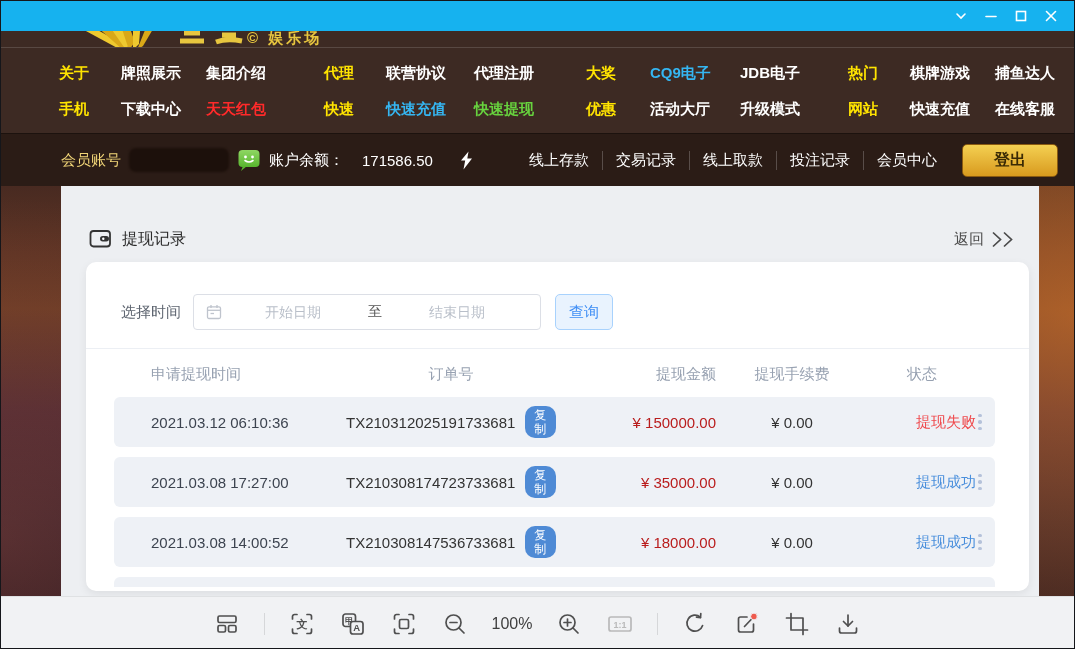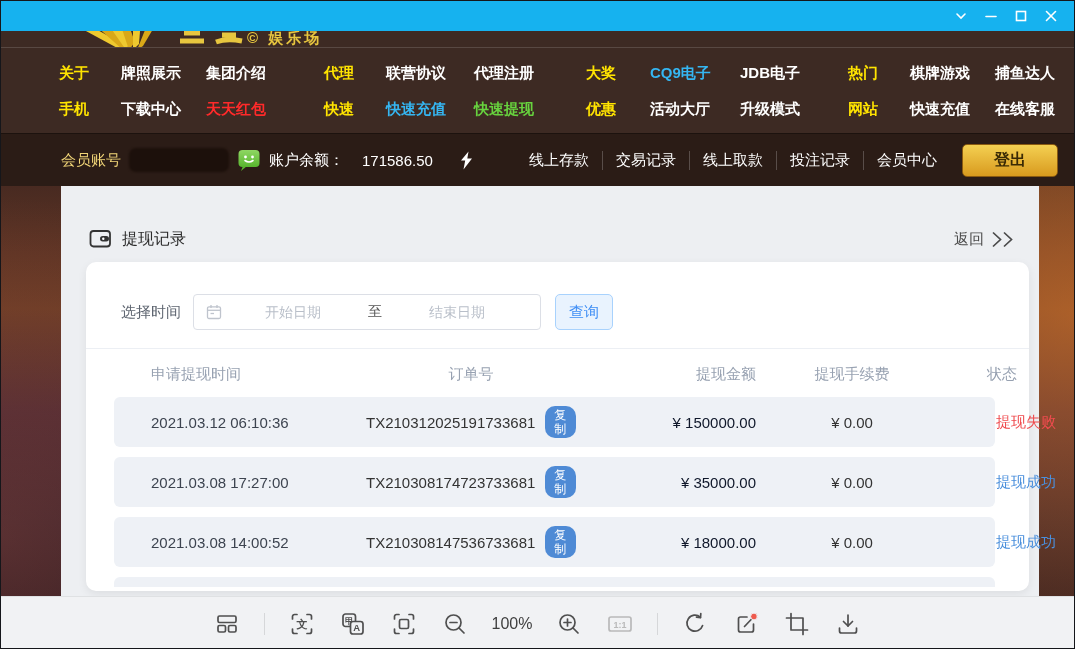--- a/index.html
+++ b/index.html
@@ -67,30 +67,30 @@
   .date-range input { border:none; outline:none; flex:1; text-align:center; font-size:14px;
                       color:#333; font-family:inherit; min-width:10px; background:transparent; }
   .date-range input::placeholder { color:#b9bfc9; }
   .range-sep { color:#555; font-size:14px; margin:0 4px; }
   .search-btn { margin-left:14px; width:58px; height:36px; background:#e9f3fe;
                 border:1px solid #a8d2fd; border-radius:5px; color:#3d8df5; font-size:15px;
                 cursor:pointer; font-family:Liberation Sans, sans-serif; }
   .section-divider { margin-top:18px; border-top:1px solid #eceff4; }
 
   .trow { display:grid; grid-template-columns:195px 210px 160px 152px 108px 1fr;
-          align-items:center; padding:0 14px 0 37px; margin:0 34px 0 28px;gap:20px; }
+          align-items:center; padding:0 14px 0 37px; margin:0 34px 0 28px; }
   .thead { height:46px; color:#97a1b1; font-size:15px; margin-top:2px; }
   .data-row { height:50px; background:#eef1f6; border-radius:6px; margin-bottom:10px;
               font-size:15px; color:#3d4450; }
   .partial-row { height:10px; background:#eef1f6; border-radius:6px 6px 0 0; margin:0 34px 0 28px; }
   .h-center { text-align:center; } .h-right { text-align:right; }
   .col-order { display:flex; align-items:center; gap:10px; color:#333; }
   .copy-pill { background:#4e8ad5; color:#fff; font-size:12px; border-radius:10px;
                padding:2px 9px; cursor:pointer; line-height:14px; }
-  .col-amount { text-align:right; color:#0f172a; }
+  .col-amount { text-align:right; color:#b91c1c; }
   .col-fee { text-align:center; color:#333; }
   .col-status { text-align:right; }
   .st-fail { color:#ef4b4e; } .st-ok { color:#4a8fdc; }
   .kebab { justify-self:end; display:flex; flex-direction:column; gap:3px; padding:4px 2px;
            cursor:pointer; }
   .kebab i { width:3.5px; height:3.5px; border-radius:50%; background:#b5c2da; display:block; }
 
   
   .toolbar { height:54px; background:#f1f2f4; border-top:1px solid #dfe1e3; display:flex;
              align-items:center; justify-content:center; gap:23px; position:relative; z-index:2; }

